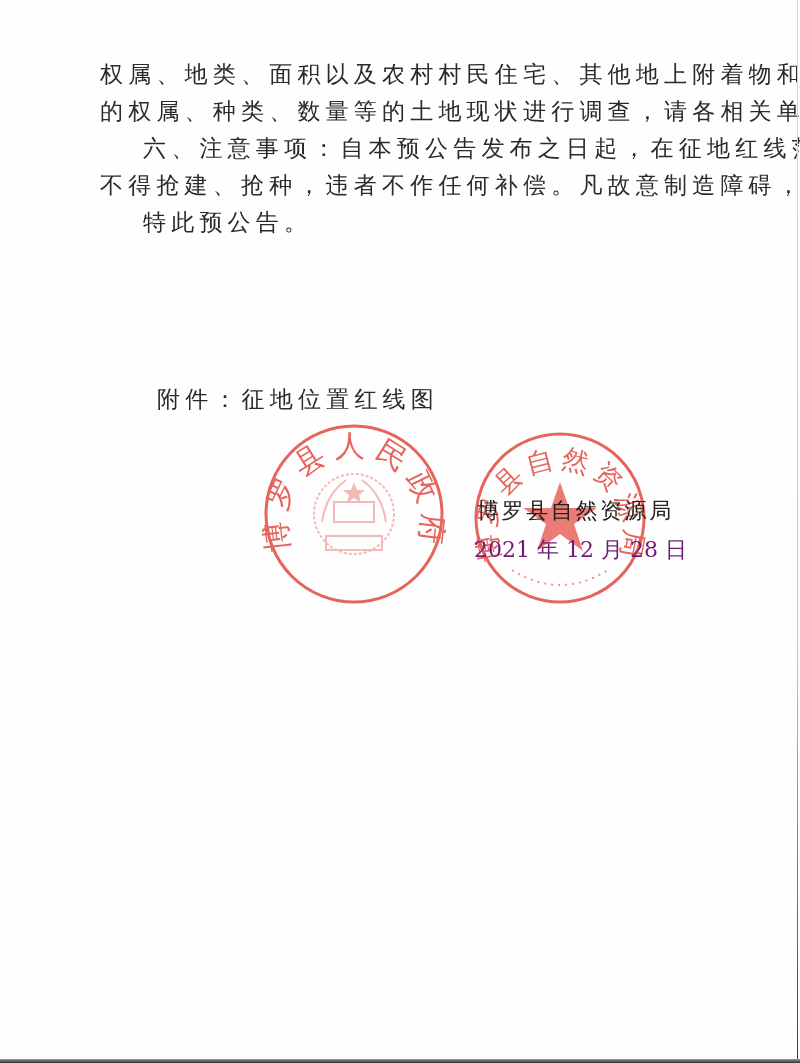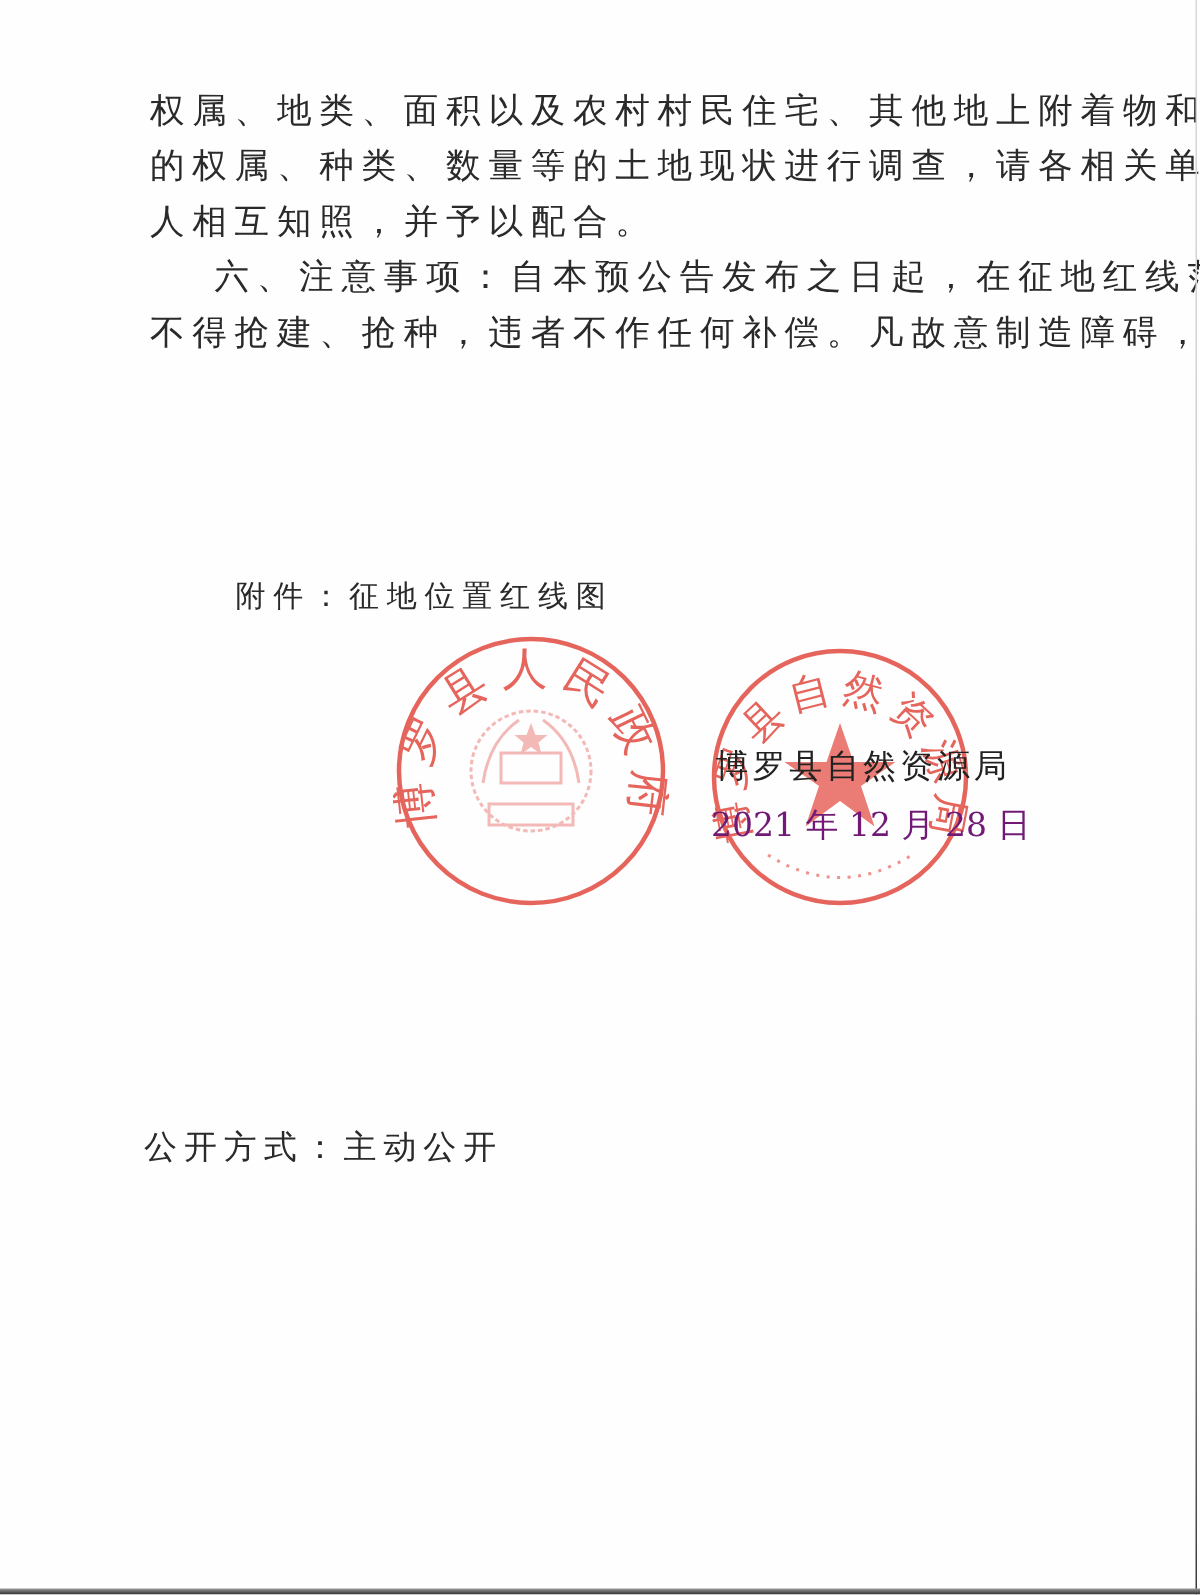--- a/index.html
+++ b/index.html
@@ -47,21 +47,21 @@
       margin: 0;
     }
     .line {
       display: block;
       white-space: nowrap;
     }
     .attachment {
       position: absolute;
       left: 157px;
       top: 384px;
-      font-size: 20px;
+      font-size: 23px;
       letter-spacing: 5.2px;
       white-space: nowrap;
     }
     .signature {
       position: absolute;
       left: 0; top: 0;
       z-index: 3;
     }
     .sig-org {
       position: absolute;
@@ -104,25 +104,27 @@
   </style>
 </head>
 <body>
 
 <div class="page">
 
   <div class="body-text">
     <p class="para">
       <span class="line">权属、地类、面积以及农村村民住宅、其他地上附着物和青苗等</span>
       <span class="line">的权属、种类、数量等的土地现状进行调查，请各相关单位和个</span>
-      <span class="line">人相互知照，并予以配合。</span>
     </p>
     <p class="para">
       <span class="line" style="padding-left:43px;">六、注意事项：自本预公告发布之日起，在征地红线范围内，</span>
       <span class="line">不得抢建、抢种，违者不作任何补偿。凡故意制造障碍，阻碍政</span>
+    </p>
+    <p class="para">
+      <span class="line" style="padding-left:43px;">特此预公告。</span>
     </p>
   </div>
 
   <div class="attachment">附件：征地位置红线图</div>
 
   <div class="seal" style="left:262px; top:422px;">
     <svg width="184" height="184" viewBox="0 0 184 184">
       <defs>
         <path id="arcL" d="M 30,130 A 68,68 0 1,1 154,130"></path>
       </defs>
@@ -154,17 +156,16 @@
       <polygon points="88,52 97,78 125,78 102,94 111,121 88,104 65,121 74,94 51,78 79,78" fill="#e0443a" opacity="0.85"></polygon>
       <path d="M 40 140 Q 88 170 136 140" fill="none" stroke="#e0443a" stroke-width="2" stroke-dasharray="2 5" opacity="0.7"></path>
     </svg>
   </div>
 
   <div class="signature">
     <div class="sig-org">博罗县自然资源局</div>
     <div class="sig-date">2021 年 12 月 28 日</div>
   </div>
 
-  <div class="disclosure">公开方式：主动公开</div>
 
   <div class="scan-edge-right"></div>
   <div class="scan-edge-bottom"></div>
 </div>
 
 </body></html>

